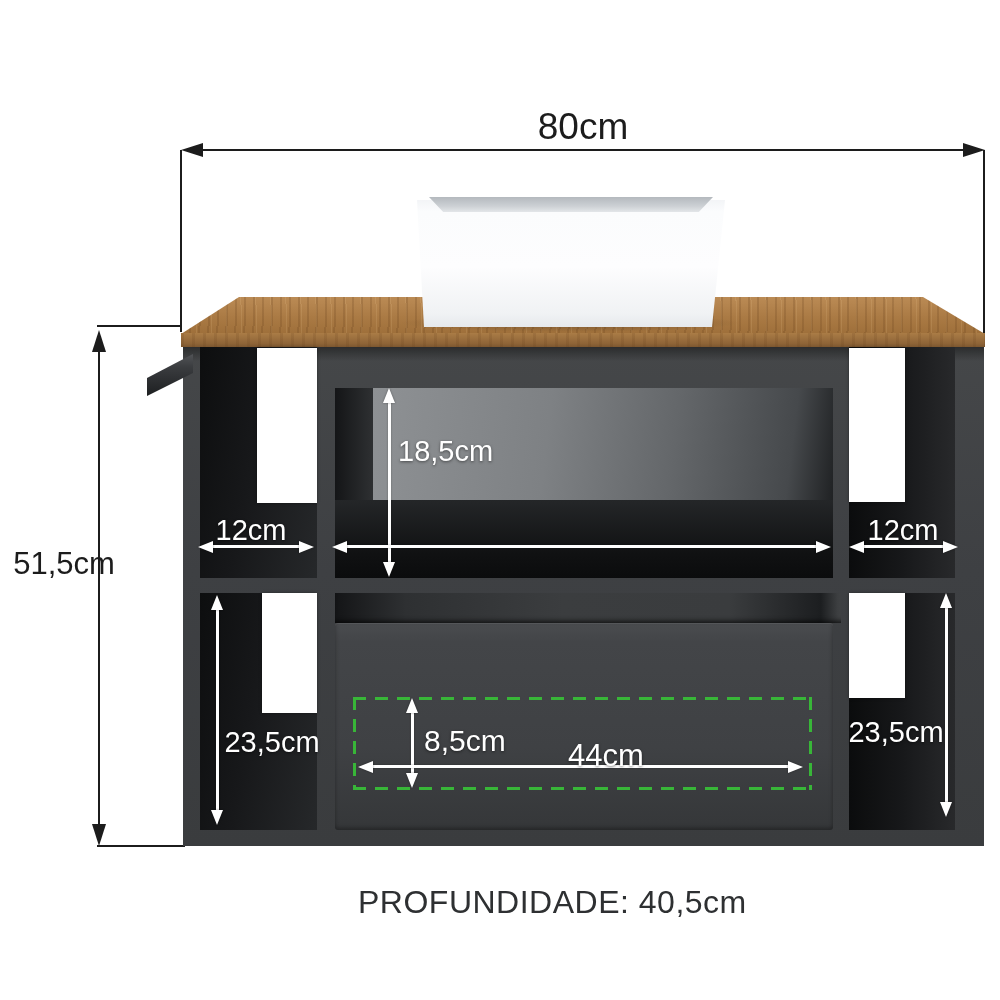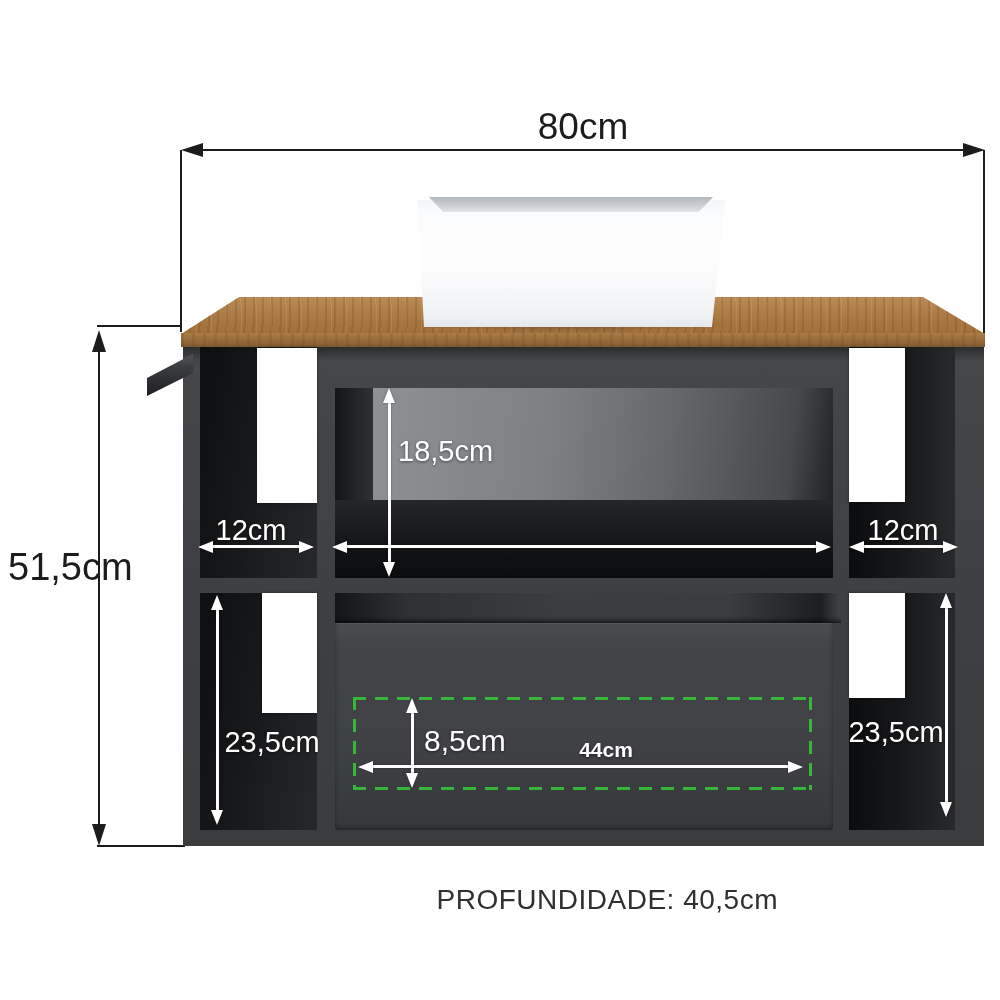--- a/index.html
+++ b/index.html
@@ -76,41 +76,41 @@
     background:linear-gradient(180deg,#4a4c4f 0%,#434548 9%,#3f4144 60%,#353739 100%);
     box-shadow:inset 0 1px 0 rgba(255,255,255,.08), inset 0 -2px 4px rgba(0,0,0,.35); }
   .towel-bar { left:147px; top:352px; width:46px; height:44px;
     clip-path:polygon(0 26px, 46px 2px, 46px 21px, 0 44px);
     background:linear-gradient(180deg,#55575a 0%,#3a3c3f 35%,#1d1f21 100%); }
 
   
   .gd-h { height:3px; background:repeating-linear-gradient(90deg,#38b638 0 13px, rgba(0,0,0,0) 13px 22px); }
   .gd-v { width:3px;  background:repeating-linear-gradient(180deg,#38b638 0 13px, rgba(0,0,0,0) 13px 22px); }
 
-  .footer-text { left:358px; top:884px; width:420px; text-align:right;
-    font-size:28px; letter-spacing:.5px; color:#2e3032; white-space:nowrap; }
+  .footer-text { left:358px; top:884px; width:420px; text-align:left;
+    font-size:32px; letter-spacing:.5px; color:#2e3032; white-space:nowrap; }
 </style>
 </head>
 <body>
 
 <div class="stage">
 
   <div class="abs bline" style="left:180px;top:150px;width:2px;height:182px;"></div>
   <div class="abs bline" style="left:983px;top:150px;width:2px;height:186px;"></div>
   <div class="abs bline" style="left:202px;top:149px;width:762px;height:2px;"></div>
   <div class="abs bh bh-l" style="left:181px;top:143px;"></div>
   <div class="abs bh bh-r" style="left:963px;top:143px;"></div>
   <div class="abs btext" style="left:503px;top:106px;width:160px;font-size:37px;">80cm</div>
 
   <div class="abs bline" style="left:97px;top:325px;width:84px;height:2px;"></div>
   <div class="abs bline" style="left:97px;top:845px;width:88px;height:2px;"></div>
   <div class="abs bline" style="left:98px;top:350px;width:2px;height:476px;"></div>
   <div class="abs bh bh-u" style="left:92px;top:330px;"></div>
   <div class="abs bh bh-d" style="left:92px;top:824px;"></div>
-  <div class="abs btext" style="left:8px;top:546px;width:112px;font-size:38px;">51,5cm</div>
+  <div class="abs btext" style="left:8px;top:546px;width:112px;font-size:31px;">51,5cm</div>
 
   <div class="abs countertop-face"></div>
   <div class="abs basin-shadow"></div>
   <div class="abs basin"></div>
   <div class="abs basin-rim"></div>
   <div class="abs countertop-edge"></div>
 
   <div class="abs cab-body">
     <div class="abs cab-topshadow"></div>
 
@@ -171,17 +171,17 @@
   <div class="abs wtext" style="left:844px;top:716px;width:104px;">23,5cm</div>
 
   <div class="abs wline" style="left:411px;top:711px;width:3px;height:64px;"></div>
   <div class="abs wh wh-u" style="left:406px;top:698px;"></div>
   <div class="abs wh wh-d" style="left:406px;top:773px;"></div>
   <div class="abs wtext" style="left:424px;top:724px;text-align:left;font-size:30px;">8,5cm</div>
 
   <div class="abs wline" style="left:372px;top:765px;width:417px;height:3px;"></div>
   <div class="abs wh wh-l" style="left:358px;top:761px;"></div>
   <div class="abs wh wh-r" style="left:788px;top:761px;"></div>
-  <div class="abs wtext" style="left:546px;top:738px;width:120px;font-size:21px;font-weight:bold;">44cm</div>
+  <div class="abs wtext" style="left:546px;top:738px;width:120px;font-size:31px;">44cm</div>
 
   <div class="abs footer-text">PROFUNDIDADE: 40,5cm</div>
 
 </div>
 
 </body></html>

